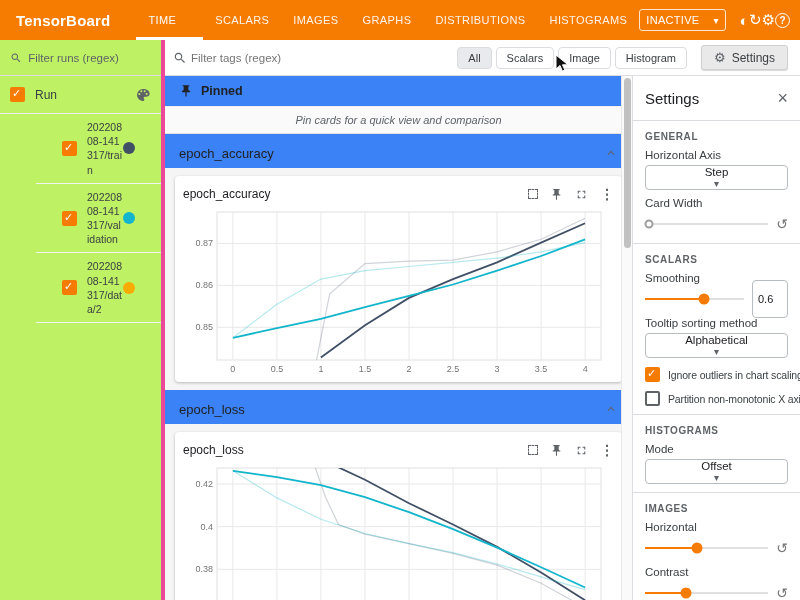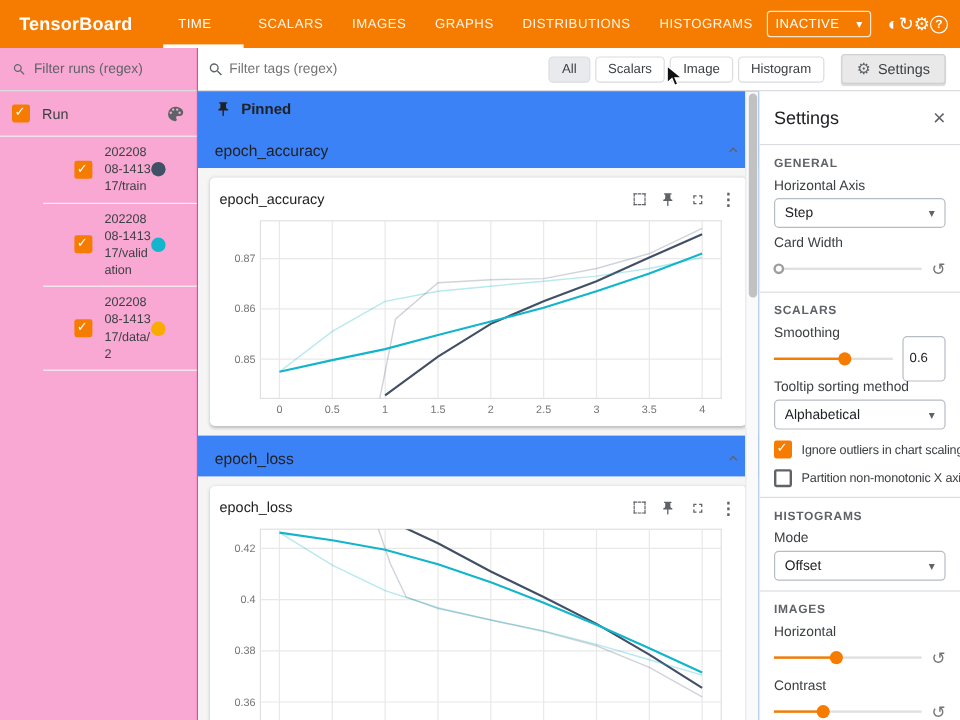--- a/index.html
+++ b/index.html
@@ -14,21 +14,21 @@
   .nav-item.active { border-bottom:3px solid #fff; opacity:1; }
   .hspacer { flex:1; }
   .status-select { border:1px solid rgba(255,255,255,.8); border-radius:3px; font-size:11px; letter-spacing:.3px;
     padding:4px 6px; display:flex; align-items:center; gap:14px; margin-right:14px; cursor:pointer; }
   .hd-ico { width:26px; text-align:center; font-size:15px; cursor:pointer; }
   .help-circ { width:15px; height:15px; border:1.5px solid #fff; border-radius:50%; font-size:10px; font-weight:bold;
     display:flex; align-items:center; justify-content:center; margin:0 auto; }
 
   
   .body-row { display:flex; height:560px; }
-  .runs { width:165px; border-right:1px solid #ec4899; background:#f9a8d4; flex:none; }
+  .runs { width:165px; border-right:4px solid #ec4899; background:#bef264; flex:none; }
   .right { flex:1; display:flex; flex-direction:column; min-width:0; }
   .toolbar { height:36px; border-bottom:1px solid #dadce0; display:flex; align-items:center; padding:0 8px; gap:4px; position:relative; }
   .lower { flex:1; display:flex; min-height:0; }
   .main { width:467px; flex:none; position:relative; overflow:hidden; background:#3b82f6; }
   .settings { flex:1; border-left:1px solid #dadce0; padding:0 12px; overflow:hidden; background:#fff; }
 
   
   .search-row { display:flex; align-items:center; gap:6px; height:36px; padding:0 10px; border-bottom:1px solid #dadce0; }
   .search-row input { border:none; outline:none; font-size:11.5px; width:100%; color:#3c4043; background:transparent; }
   .search-row input::placeholder { color:#5f6368; }
@@ -69,21 +69,21 @@
   .scroll-thumb { position:absolute; top:2px; left:2px; width:7px; height:170px; background:#c1c1c1; border-radius:4px; cursor:pointer; }
 
   
   .set-head { display:flex; align-items:center; justify-content:space-between; height:44px; }
   .set-title { font-size:15px; font-weight:500; }
   .close-x { font-size:18px; color:#5f6368; cursor:pointer; line-height:1; }
   .divider { border-top:1px solid #dadce0; margin:8px -12px 0; }
   .sec-label { font-size:10px; font-weight:bold; color:#5f6368; letter-spacing:.6px; margin:10px 0 2px; }
   .fld-label { font-size:11.5px; color:#3c4043; margin:7px 0 4px; }
   .select { height:25px; border:1px solid #b7bcc2; border-radius:4px; display:flex; align-items:center;
-    justify-content:space-between; padding:0 8px; font-size:11.5px; color:#202124; cursor:pointer; background:#fff; }
+    justify-content:space-between; padding:0 8px; font-size:11.5px; color:#202124; cursor:pointer; background:#fff;flex-direction:column; }
   .caret { font-size:10px; color:#5f6368; }
   .slider-row { display:flex; align-items:center; gap:8px; height:22px; }
   .slider { flex:1; height:2px; background:#e0e0e0; position:relative; cursor:pointer; }
   .slider .fill { position:absolute; left:0; top:0; height:2px; background:#f57c00; }
   .thumb { position:absolute; top:50%; width:11px; height:11px; border-radius:50%; background:#f57c00; transform:translate(-50%,-50%); cursor:pointer; }
   .thumb.zero { width:9px; height:9px; background:#fff; border:2px solid #9e9e9e; }
   .reset-ico { font-size:14px; color:#757575; cursor:pointer; flex:none; }
   .val-box { width:36px; height:38px; border:1px solid #b7bcc2; border-radius:4px; font-size:11px; padding:0 5px; color:#202124; outline:none; flex:none; }
   .cb-row { display:flex; align-items:center; gap:8px; margin:9px 0 2px; cursor:pointer; }
   .cb-label { font-size:10.5px; color:#3c4043; white-space:nowrap; letter-spacing:-.15px; }
@@ -171,20 +171,21 @@
 
     <div class="lower">
 
       <main class="main">
         <div class="pinned-bar">
           <svg width="14" height="14" viewBox="0 0 24 24">
               <path fill="#202124" d="M16 9V4h1c.55 0 1-.45 1-1s-.45-1-1-1H7c-.55 0-1 .45-1 1s.45 1 1 1h1v5c0 1.66-1.34 3-3 3v2h5.97v7l1 1 1-1v-7H19v-2c-1.66 0-3-1.34-3-3z"></path>
             </svg>
           <span class="pinned-title">Pinned</span>
         </div>
+        <div class="hint">Pin cards for a quick view and comparison</div>
 
         <div class="sec-head">
           <span class="sec-title">epoch_accuracy</span>
           <svg width="14" height="14" viewBox="0 0 24 24">
               <path fill="#5f6368" d="M7.4 15.4L12 10.8l4.6 4.6L18 14l-6-6-6 6z"></path>
             </svg>
         </div>
         <div class="card-zone">
           <div class="card">
             <div class="card-head">

